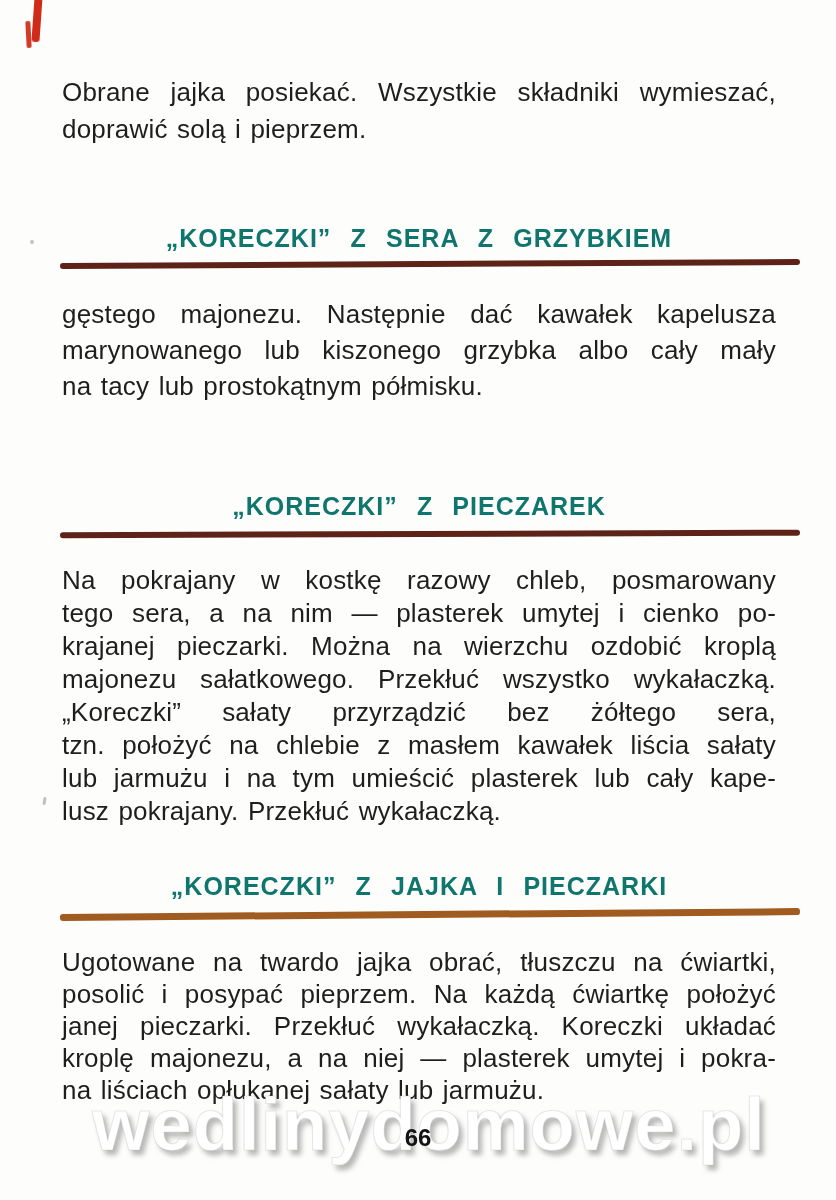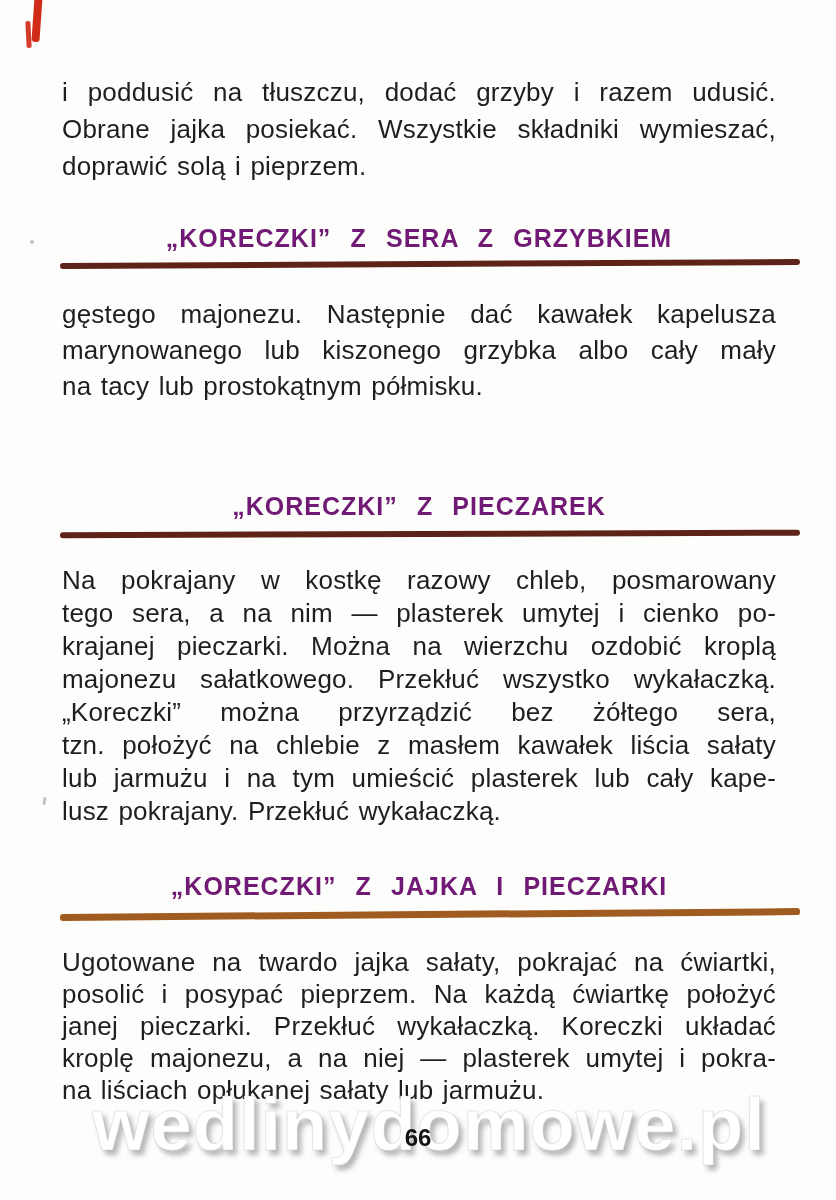--- a/index.html
+++ b/index.html
@@ -42,21 +42,21 @@
   .lh32 .line{line-height:32px;}
   
   .heading{
     position:absolute;
     left:62px;width:714px;
     text-align:center;
     font-size:25px;
     font-weight:bold;
     letter-spacing:1px;
     word-spacing:0.45em;
-    color:#701a75;
+    color:#0f766e;
   }
   
   .rule{
     position:absolute;
     left:60px;width:740px;height:6px;
     border-radius:3px;
   }
   .rule.dark{background:var(--rule_dark);}
   .rule.light{background:var(--rule_light);height:7px;}
   .r1{transform:rotate(-0.3deg);}
@@ -102,50 +102,49 @@
 <body>
 
 <div class="page">
 
   <div class="red-mark mark-a"></div>
   <div class="red-mark mark-b"></div>
   <div class="speckle sp1"></div>
   <div class="speckle sp2"></div>
 
   <div class="para lh37" style="top:74px">
-    <div class="line">i poddusić na tłuszczu, dodać grzyby i razem udusić.</div>
     <div class="line">Obrane jajka posiekać. Wszystkie składniki wymieszać,</div>
     <div class="line last">doprawić solą i pieprzem.</div>
   </div>
 
   <h2 class="heading" style="top:224px">„KORECZKI” Z SERA Z GRZYBKIEM</h2>
   <div class="rule dark r1" style="top:261px"></div>
   <div class="para lh36" style="top:296px">
     <div class="line">gęstego majonezu. Następnie dać kawałek kapelusza</div>
     <div class="line">marynowanego lub kiszonego grzybka albo cały mały</div>
     <div class="line last">na tacy lub prostokątnym półmisku.</div>
   </div>
 
   <h2 class="heading" style="top:492px">„KORECZKI” Z PIECZAREK</h2>
   <div class="rule dark r2" style="top:531px"></div>
   <div class="para lh33" style="top:564px">
     <div class="line">Na pokrajany w kostkę razowy chleb, posmarowany</div>
     <div class="line">tego sera, a na nim — plasterek umytej i cienko po-</div>
     <div class="line">krajanej pieczarki. Można na wierzchu ozdobić kroplą</div>
     <div class="line">majonezu sałatkowego. Przekłuć wszystko wykałaczką.</div>
-    <div class="line">„Koreczki” można przyrządzić bez żółtego sera,</div>
+    <div class="line">„Koreczki” sałaty przyrządzić bez żółtego sera,</div>
     <div class="line">tzn. położyć na chlebie z masłem kawałek liścia sałaty</div>
     <div class="line">lub jarmużu i na tym umieścić plasterek lub cały kape-</div>
     <div class="line last">lusz pokrajany. Przekłuć wykałaczką.</div>
   </div>
 
   <h2 class="heading" style="top:872px">„KORECZKI” Z JAJKA I PIECZARKI</h2>
   <div class="rule light r3" style="top:911px"></div>
   <div class="para lh32" style="top:946px">
-    <div class="line">Ugotowane na twardo jajka sałaty, pokrajać na ćwiartki,</div>
+    <div class="line">Ugotowane na twardo jajka obrać, tłuszczu na ćwiartki,</div>
     <div class="line">posolić i posypać pieprzem. Na każdą ćwiartkę położyć</div>
     <div class="line">janej pieczarki. Przekłuć wykałaczką. Koreczki układać</div>
     <div class="line">kroplę majonezu, a na niej — plasterek umytej i pokra-</div>
     <div class="line last">na liściach opłukanej sałaty lub jarmużu.</div>
   </div>
 
   <div class="watermark">wedlinydomowe.pl</div>
   <div class="page-number">66</div>
 
 </div>

